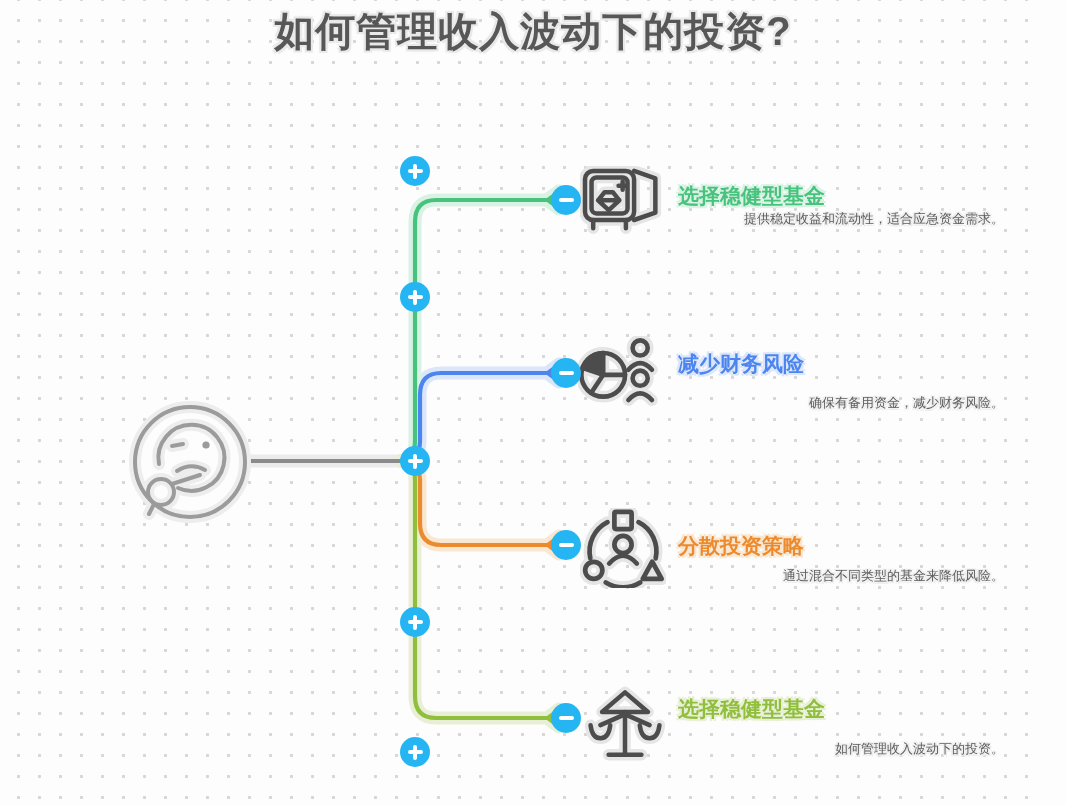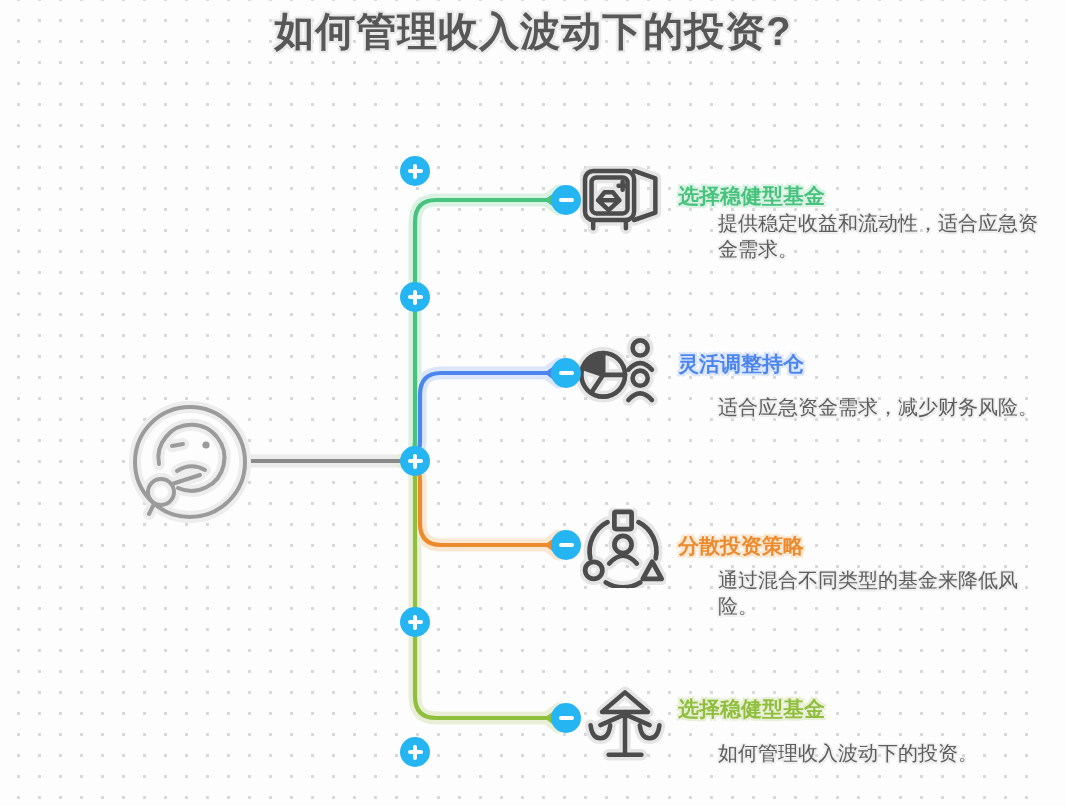--- a/index.html
+++ b/index.html
@@ -35,24 +35,25 @@
   .node-icon .ink  { color:#4c4c4c; stroke-width:5.5px; }
   .branch-title {
     position:absolute; left:678px;
     font-size:21px; font-weight:bold; white-space:nowrap;
   }
   .tint-0 { text-shadow:-2px -2px 0 #d9f2e4, 2px -2px 0 #d9f2e4, -2px 2px 0 #d9f2e4, 2px 2px 0 #d9f2e4, 0 0 4px #d9f2e4; }
   .tint-1 { text-shadow:-2px -2px 0 #dce6fa, 2px -2px 0 #dce6fa, -2px 2px 0 #dce6fa, 2px 2px 0 #dce6fa, 0 0 4px #dce6fa; }
   .tint-2 { text-shadow:-2px -2px 0 #f9e7d2, 2px -2px 0 #f9e7d2, -2px 2px 0 #f9e7d2, 2px 2px 0 #f9e7d2, 0 0 4px #f9e7d2; }
   .tint-3 { text-shadow:-2px -2px 0 #e9efd6, 2px -2px 0 #e9efd6, -2px 2px 0 #e9efd6, 2px 2px 0 #e9efd6, 0 0 4px #e9efd6; }
   .branch-desc {
-    position:absolute; left:718px; width:326px;
-    font-size:20px; color:#5d5d5d; line-height:1.32;
+    position:absolute; left:678px; width:326px;
+    font-size:13px; color:#5d5d5d; line-height:1.32;
     text-shadow:-1.5px -1.5px 0 #ededed, 1.5px -1.5px 0 #ededed,
                 -1.5px 1.5px 0 #ededed, 1.5px 1.5px 0 #ededed, 0 0 3px #ededed;
+    text-align:right;
   }
   .round-btn {
     position:absolute; width:30px; height:30px; border-radius:50%;
     display:flex; align-items:center; justify-content:center;
     cursor:pointer;
   }
   .round-btn::before {
     content:""; width:15px; height:3.4px; background:#fff; border-radius:2px;
   }
   .round-btn.plus::after {
@@ -162,22 +163,22 @@
         <path d="M 68 44 Q 70 60 80 60 Q 90 60 92 44"></path>
       </g>
     </defs>
     <use href="#ic4" class="halo"></use>
     <use href="#ic4" class="ink"></use>
   </svg>
 
   <div class="branch-title tint-0" style="top: 182px; color: rgb(72, 195, 125);">选择稳健型基金</div>
   <div class="branch-desc" style="top:210px;">提供稳定收益和流动性，适合应急资金需求。</div>
 
-  <div class="branch-title tint-1" style="top: 350px; color: rgb(76, 133, 238);">灵活调整持仓</div>
-  <div class="branch-desc" style="top:394px;">适合应急资金需求，减少财务风险。</div>
+  <div class="branch-title tint-1" style="top: 350px; color: rgb(76, 133, 238);">减少财务风险</div>
+  <div class="branch-desc" style="top:394px;">确保有备用资金，减少财务风险。</div>
 
   <div class="branch-title tint-2" style="top: 522px; color: rgb(236, 138, 46); margin-top: 10px;">分散投资策略</div>
   <div class="branch-desc" style="top:567px;">通过混合不同类型的基金来降低风险。</div>
 
   <div class="branch-title tint-3" style="top: 695px; color: rgb(144, 191, 61);">选择稳健型基金</div>
   <div class="branch-desc" style="top:740px;">如何管理收入波动下的投资。</div>
 
   <div class="round-btn plus" style="left: 400px; top: 156px; background: rgb(38, 181, 243);"></div>
   <div class="round-btn plus" style="left: 400px; top: 282px; background: rgb(38, 181, 243);"></div>
   <div class="round-btn plus" style="left: 400px; top: 446px; background: rgb(38, 181, 243);"></div>

